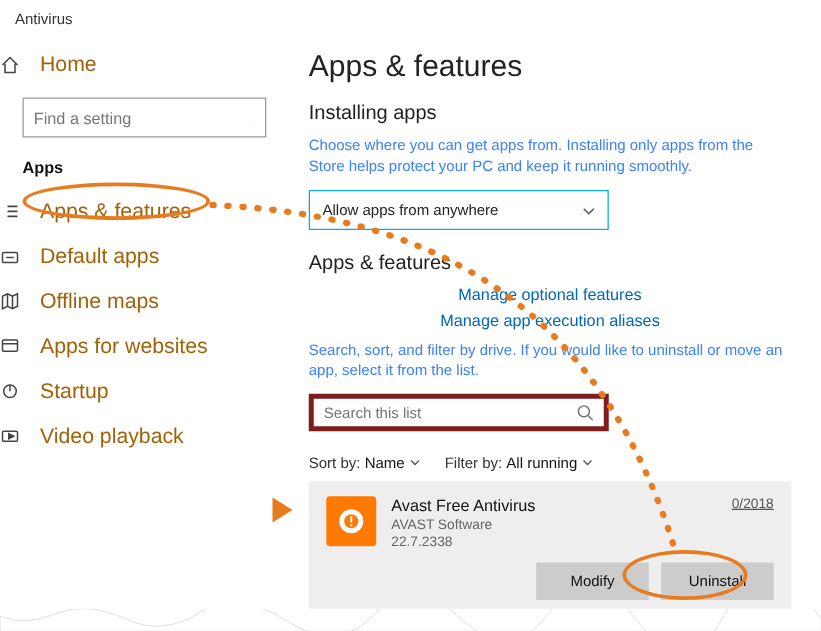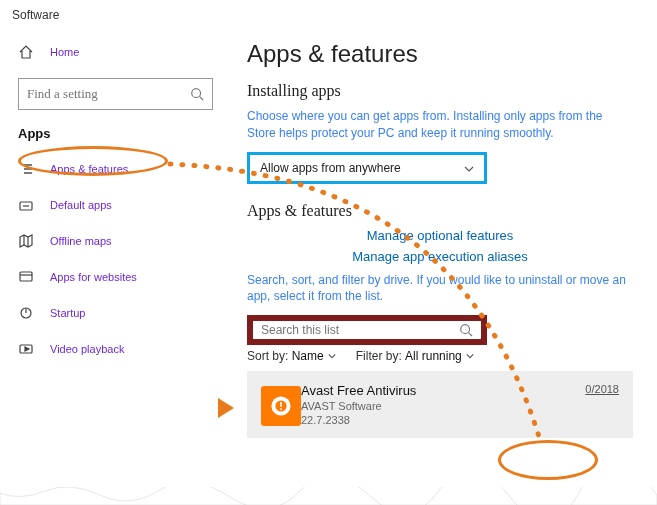--- a/index.html
+++ b/index.html
@@ -1,42 +1,42 @@
 <!DOCTYPE html>
 <html><head>
 <meta charset="utf-8">
 <style>
   * { box-sizing: border-box; margin: 0; padding: 0; font-family: "Segoe UI", Arial, sans-serif; }
   body { background: #fff; width: 657px; height: 505px; overflow: hidden; position: relative; }
   .window { width: 657px; height: 505px; background: #fff; position: relative; }
   .titlebar { height: 30px; display: flex; align-items: center; padding-left: 12px; font-size: 12px; color: #333; }
   .content { display: flex; height: calc(100% - 30px); }
   .sidebar { width: 225px; background: #fff; padding-top: 4px; }
-  .side-item { display: flex; align-items: center; height: 36px; padding-left: 18px; font-size: 11px; color: #6d28d9; cursor: pointer; gap: 16px; }
+  .side-item { display: flex; align-items: center; height: 36px; font-size: 17px; color: #a16207; cursor: pointer; gap: 16px; }
   .side-icon { width: 16px; height: 16px; display: flex; align-items: center; justify-content: center; color: #444; }
   .side-icon svg { width: 16px; height: 16px; }
   .search-box { margin: 8px 12px 10px 18px; height: 32px; border: 1px solid #999; display: flex; align-items: center; padding: 0 8px; }
-  .search-box input { border: none; outline: none; flex: 1; font-size: 13px; background: transparent; color: #666; font-family: Liberation Serif, serif; }
+  .search-box input { border: none; outline: none; flex: 1; font-size: 13px; background: transparent; color: #666; }
   .search-box .search-icon { width: 14px; height: 14px; color: #666; }
   .category-title { font-size: 13px; font-weight: 600; padding: 6px 18px 10px; color: #111; }
   .main { flex: 1; padding: 10px 24px 0 22px; overflow: hidden; color: #222; }
   .main h1 { font-size: 24px; font-weight: 300; margin-bottom: 14px; }
-  .main h2 { font-size: 16px; font-weight: 400; margin-top: 0; margin-bottom: 8px; font-family: Liberation Serif, serif; }
+  .main h2 { font-size: 16px; font-weight: 400; margin-top: 0; margin-bottom: 8px; }
   .main .descr { font-size: 12px; color: #3b82f6; line-height: 1.4; margin-bottom: 10px; }
-  .dropdown { width: 240px; height: 32px; border: 3px solid #0ea5e9; display: flex; align-items: center; padding: 0 10px; font-size: 12px; justify-content: space-between; cursor: pointer; }
+  .dropdown { width: 240px; height: 32px; border: 1px solid #0ea5e9; display: flex; align-items: center; padding: 0 10px; font-size: 12px; justify-content: space-between; cursor: pointer; }
   .chev { width: 10px; height: 10px; }
   .link { color: #0067b8; font-size: 13px; margin: 6px 0; display: block; cursor: pointer; text-align: center; }
   .section2 { margin-top: 18px; }
-  .search-list { margin-top: 10px; width: 240px; height: 30px; border: 6px solid #7f1d1d; display: flex; align-items: center; padding: 0 8px; }
+  .search-list { margin-top: 10px; width: 240px; height: 30px; border: 4px solid #7f1d1d; display: flex; align-items: center; padding: 0 8px; }
   .search-list input { border:none; outline:none; flex:1; font-size:12px; background:transparent; color:#666; }
-  .sortrow { margin-top: 4px; font-size: 12px; color: #333; display: flex; gap: 20px; align-items: center; }
+  .sortrow { margin-top: 18px; font-size: 12px; color: #333; display: flex; gap: 20px; align-items: center; }
   .sortrow .lbl { color: #333; }
   .sortrow .val { color: #111; display: inline-flex; align-items: center; gap: 4px; }
   .app-card { margin-top: 8px; background: #eee; padding: 12px 14px 12px 14px; }
-  .app-row1 { display: flex; align-items: flex-end; }
+  .app-row1 { display: flex; align-items: flex-start; gap: 12px; }
   .app-icon { width: 40px; height: 40px; background: #ff7a00; border-radius: 3px; display: flex; align-items: center; justify-content: center; }
   .app-meta { flex: 1; }
   .app-name { font-size: 13px; color: #111; }
   .app-pub { font-size: 11px; color: #666; margin-top: 2px; }
   .app-ver { font-size: 11px; color: #666; margin-top: 2px; }
   .app-date { font-size: 11px; color: #555; align-self: flex-start; text-decoration: underline; }
   .app-btns { display: flex; justify-content: flex-end; gap: 10px; margin-top: 10px; }
   .app-btns button { width: 90px; height: 30px; background: #ccc; border: none; font-size: 12px; cursor: pointer; color: #111; }
   
   .oval { position: absolute; border: 3px solid #e87b1d; border-radius: 50%; pointer-events: none; }
@@ -46,21 +46,21 @@
   .dots-path { position:absolute; left:0; top:0; width:657px; height:505px; pointer-events:none; }
   
   .torn { position:absolute; left:0; top:487px; width:657px; height:18px; background:#fff; }
   .torn svg { width:100%; height:100%; display:block; }
 </style>
 </head>
 <body>
 
 <div class="window">
   <div class="titlebar">
-    <span>Software</span>
+    <span>Antivirus</span>
   </div>
   <div class="content">
     <div class="sidebar">
       <div class="side-item">
         <span class="side-icon">
           <svg viewBox="0 0 16 16" fill="none" stroke="currentColor" stroke-width="1.2">
               <path d="M2 8 L8 2 L14 8 M4 7 v7 h8 v-7"></path>
             </svg>
         </span>
         <span>Home</span>
@@ -196,20 +196,24 @@
                   <rect x="19" y="23" width="2" height="2" fill="#fff"></rect>
                 </svg>
             </div>
             <div class="app-meta">
               <div class="app-name">Avast Free Antivirus</div>
               <div class="app-pub">AVAST Software</div>
               <div class="app-ver">22.7.2338</div>
             </div>
             <div class="app-date">0/2018</div>
           </div>
+          <div class="app-btns">
+            <button>Modify</button>
+            <button>Uninstall</button>
+          </div>
         </div>
       </div>
     </div>
   </div>
 
   <div class="oval oval1"></div>
   <div class="oval oval2"></div>
   <div class="tri"></div>
   <svg class="dots-path">
     <path d="M 170 164 C 300 170, 470 210, 540 440" stroke="#e87b1d" stroke-width="5" stroke-linecap="round" stroke-dasharray="1 11" fill="none"></path>

